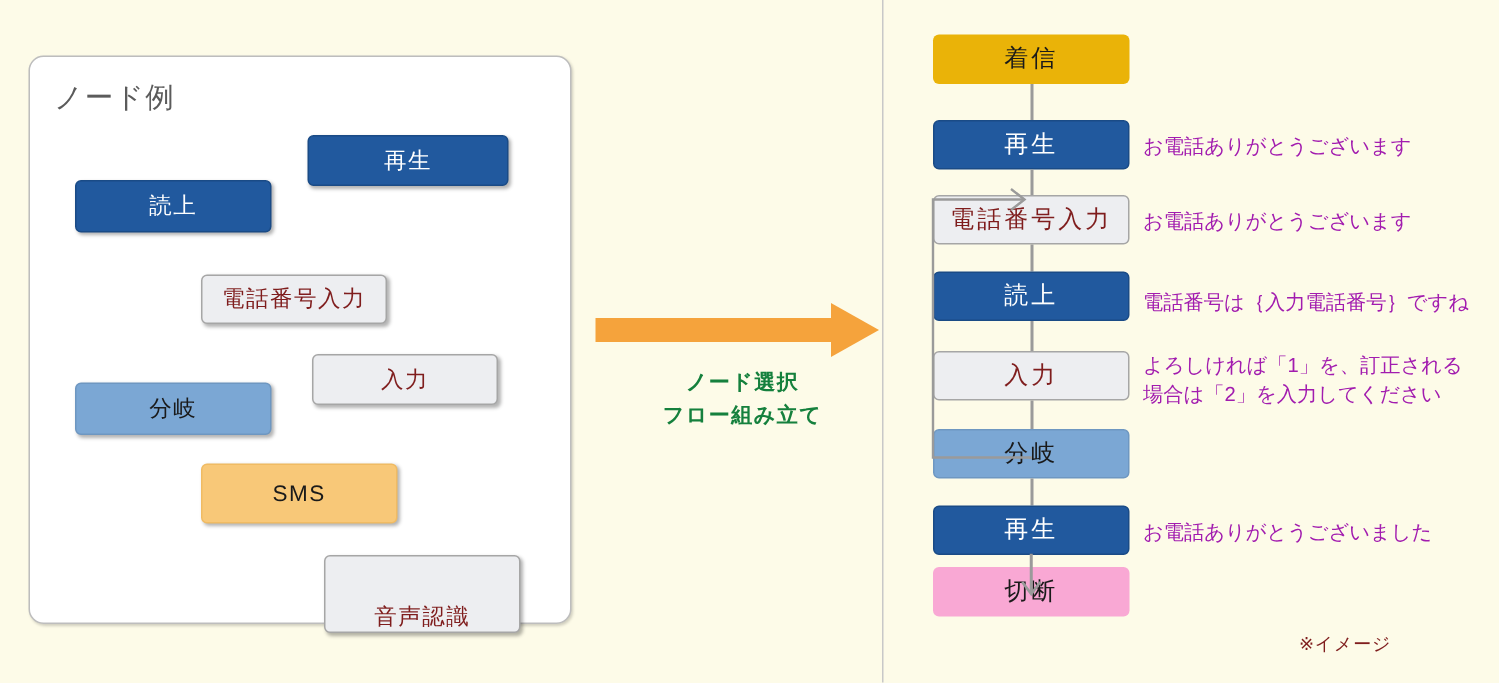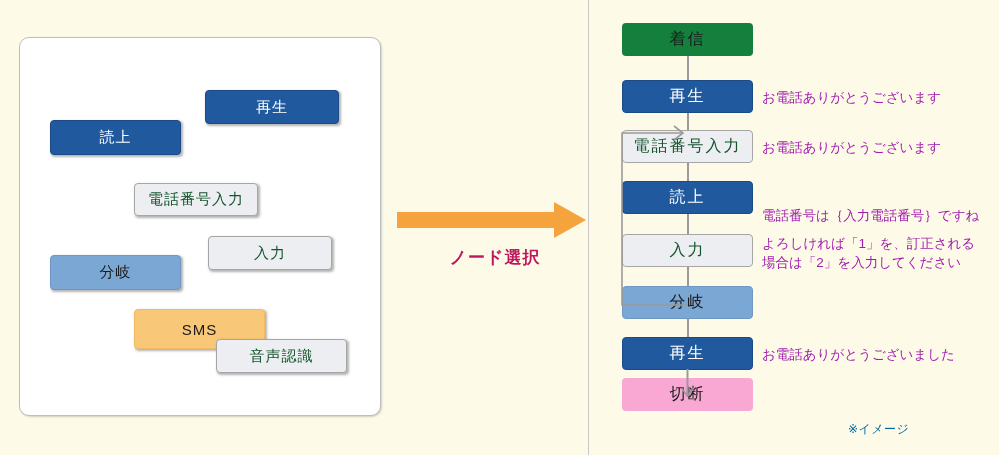--- a/index.html
+++ b/index.html
@@ -32,37 +32,37 @@
     box-sizing:border-box;
     display:flex;align-items:center;justify-content:center;
     font-size:15px;
     border-radius:4px;
     letter-spacing:1px;
     white-space:nowrap;
   }
   .node.shadow{box-shadow:1.5px 1.5px 2.5px rgba(0,0,0,0.30);}
   .n-blue{background:#21599E;color:#FFFFFF;border:1px solid #1A4B86;}
   .n-lightblue{background:#7BA7D4;color:#1A1A1A;border:1px solid #6E97C1;}
-  .n-gray{background:#EDEEF1;color:#14532d;border:1px solid #A6A6A6;}
+  .n-gray{background:#EDEEF1;color:#7f1d1d;border:1px solid #A6A6A6;}
   .n-orange{background:#F8C878;color:#1A1A1A;border:1px solid #F0BB63;}
   .n-orange-flat{background:#F8C878;color:#1A1A1A;border:none;}
 
   
   .arrow-wrap{position:absolute;left:397px;top:202px;width:196px;height:36px;}
   .arrow-shaft{
     position:absolute;left:0;top:10px;width:160px;height:16px;background:#F5A33C;
   }
   .arrow-head{
     position:absolute;left:157px;top:0;width:0;height:0;
     border-top:18px solid transparent;border-bottom:18px solid transparent;
     border-left:32px solid #F5A33C;
   }
   .arrow-cap1,.arrow-cap2{
     position:absolute;text-align:center;width:196px;
-    color:#be185d;font-size:17px;font-weight:bold;letter-spacing:1px;
+    color:#15803d;font-size:14px;font-weight:bold;letter-spacing:1px;
   }
   .arrow-cap1{top:44px;}
   .arrow-cap2{top:66px;}
 
   
   .divider{
     position:absolute;left:588px;top:0;width:1px;height:455px;background:#C8C8C8;
   }
 
   
@@ -82,81 +82,83 @@
 
   
   .loop{position:absolute;left:598px;top:121px;width:90px;height:185px;}
   .loop svg{display:block;}
 
   
   .endarrow{position:absolute;left:678px;top:369px;width:20px;height:33px;}
   .endarrow svg{display:block;}
 
   .imagenote{
-    position:absolute;left:848px;top:421px;
-    font-size:12px;color:#0369a1;letter-spacing:0.5px;text-align:right;
+    position:absolute;left:866px;top:421px;
+    font-size:12px;color:#7f1d1d;letter-spacing:0.5px;text-align:right;
   }
 </style>
 </head>
 <body>
 
 <div id="root">
 
   <div class="panel"></div>
+  <div class="panel-title">ノード例</div>
   <div id="palette-nodes">
       <div class="node shadow n-blue" style="left: 205px; top: 90px; width: 134px; height: 34px;">
         <span>再生</span>
       </div>
       <div class="node shadow n-blue" style="left: 50px; top: 120px; width: 131px; height: 35px;">
         <span>読上</span>
       </div>
       <div class="node shadow n-gray" style="left: 134px; top: 183px; width: 124px; height: 33px;">
         <span>電話番号入力</span>
       </div>
       <div class="node shadow n-gray" style="left: 208px; top: 236px; width: 124px; height: 34px;">
         <span>入力</span>
       </div>
       <div class="node shadow n-lightblue" style="left: 50px; top: 255px; width: 131px; height: 35px;">
         <span>分岐</span>
       </div>
       <div class="node shadow n-orange" style="left: 134px; top: 309px; width: 131px; height: 40px;">
         <span>SMS</span>
       </div>
-      <div class="node shadow n-gray" style="left: 216px; top: 339px; width: 131px; height: 34px;">
+      <div class="node shadow n-gray" style="left: 216px; top: 370px; width: 131px; height: 52px; align-items: flex-end;">
         <span>音声認識</span>
       </div>
     </div>
 
   <div class="arrow-wrap">
     <div class="arrow-shaft"></div>
     <div class="arrow-head"></div>
     <div class="arrow-cap1">ノード選択</div>
+    <div class="arrow-cap2">フロー組み立て</div>
   </div>
 
   <div class="divider"></div>
 
   <div id="flow-nodes">
-      <div class="flow-node n-orange-flat" style="top: 23px; background: #15803d; color: rgb(26, 26, 26); border: none;">
+      <div class="flow-node n-orange-flat" style="top: 23px; background: #eab308; color: rgb(26, 26, 26); border: none;">
         <span>着信</span>
       </div>
       <div class="connector" style="top: 56px; height: 24px;"></div>
       <div class="flow-node n-blue shadow" style="top: 80px; background: rgb(33, 89, 158); color: rgb(255, 255, 255); border: 1px solid rgb(26, 75, 134);">
         <span>再生</span>
       </div>
       <div class="desc" style="top: 88px;">お電話ありがとうございます</div>
       <div class="connector" style="top: 113px; height: 17px;"></div>
       <div class="flow-node n-gray shadow" style="top: 130px; background: rgb(237, 238, 241); border: 1px solid rgb(166, 166, 166);">
         <span>電話番号入力</span>
       </div>
       <div class="desc" style="top: 138px;">お電話ありがとうございます</div>
       <div class="connector" style="top: 163px; height: 18px;"></div>
       <div class="flow-node n-blue shadow" style="top: 181px; background: rgb(33, 89, 158); color: rgb(255, 255, 255); border: 1px solid rgb(26, 75, 134);">
         <span>読上</span>
       </div>
-      <div class="desc" style="top: 206px;">電話番号は｛入力電話番号｝ですね</div>
+      <div class="desc" style="top: 192px;">電話番号は｛入力電話番号｝ですね</div>
       <div class="connector" style="top: 214px; height: 20px;"></div>
       <div class="flow-node n-gray shadow" style="top: 234px; background: rgb(237, 238, 241); border: 1px solid rgb(166, 166, 166);">
         <span>入力</span>
       </div>
       <div class="desc" style="top: 234px;">よろしければ「1」を、訂正される
 場合は「2」を入力してください</div>
       <div class="connector" style="top: 267px; height: 19px;"></div>
       <div class="flow-node n-lightblue shadow" style="top: 286px; background: rgb(123, 167, 212); border: 1px solid rgb(110, 151, 193);">
         <span>分岐</span>
       </div>

